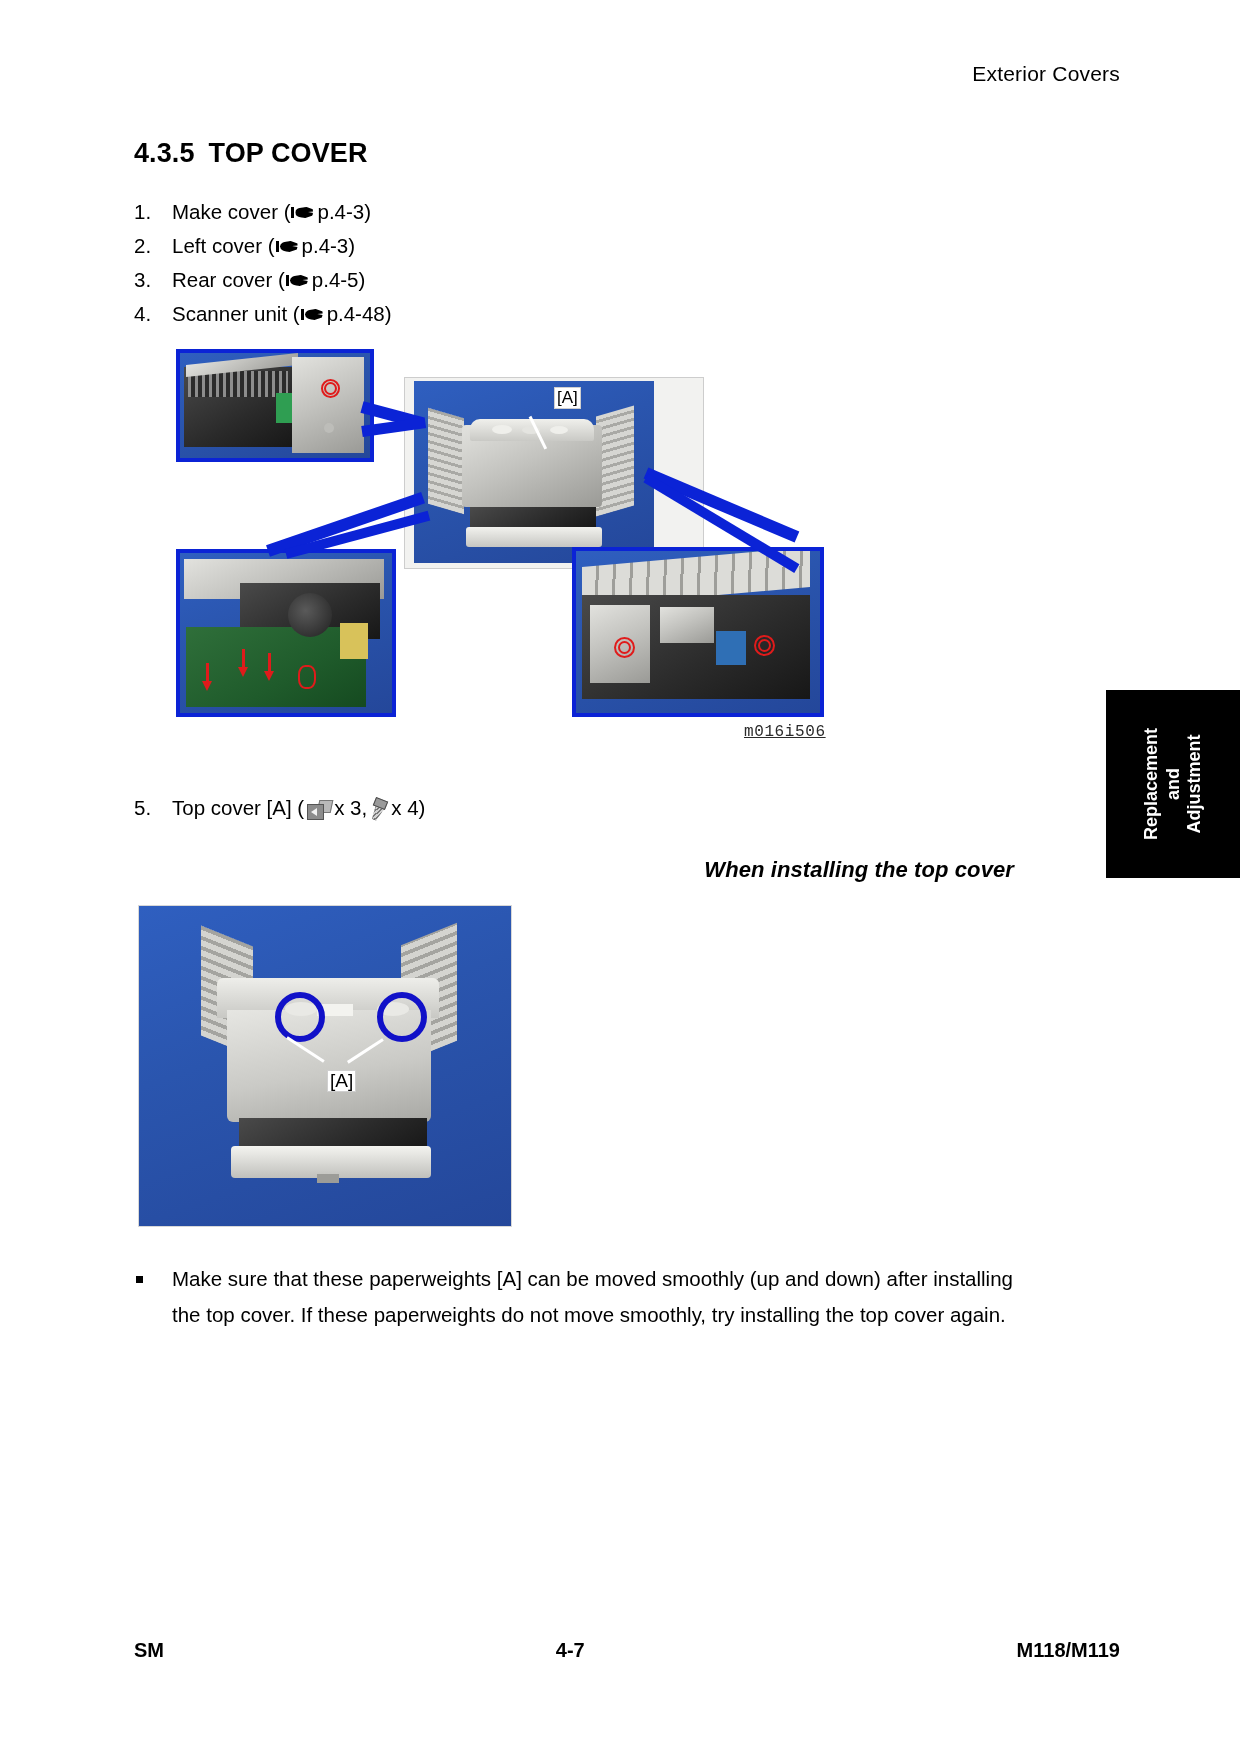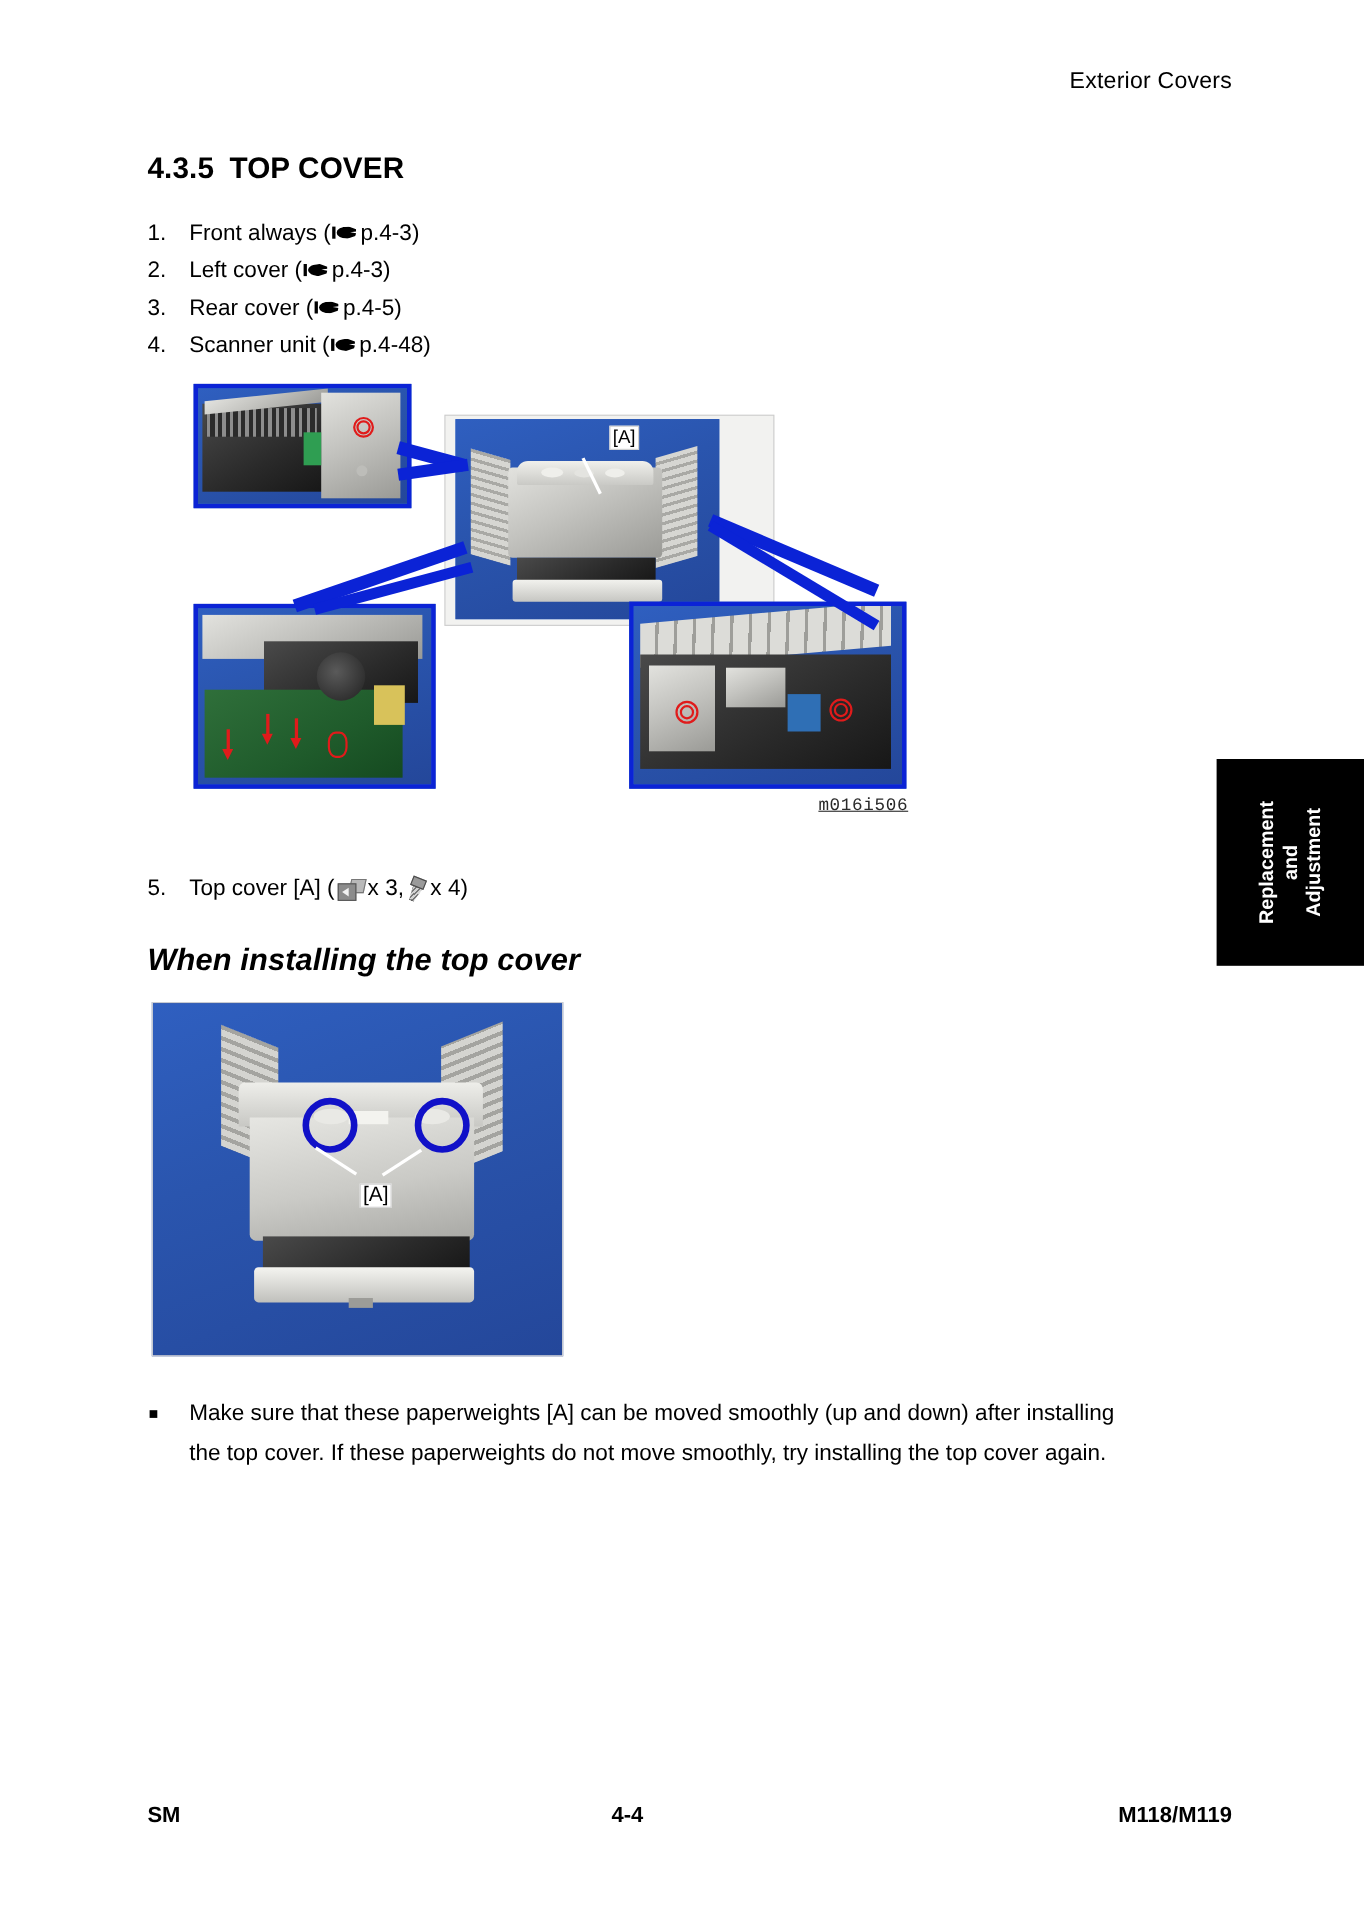--- a/index.html
+++ b/index.html
@@ -277,25 +277,26 @@
     position: relative;
     width: 372px;
     height: 320px;
     margin: 22px 0 0 4px;
     border: 1px solid #d8d8d8;
     background: #24479a;
     overflow: hidden;
   }
 
   h2.subhead {
-    font-size: 28px;
+    font-size: 22px;
     font-weight: bold;
     font-style: italic;
     margin: 32px 0 0 0;
     letter-spacing: .1px;
+    text-align: right;
   }
 
   
   ul.notes {
     list-style: none;
     margin: 34px 0 0 0;
     padding: 0;
     width: 880px;
   }
   ul.notes > li {
@@ -345,21 +346,21 @@
 </div>
 
 <div class="content">
 
   <h1 class="section-title">
     <span class="num">4.3.5</span><span>TOP COVER</span>
   </h1>
 
   <ol class="steps">
     <li>
-      <span class="step-num">1.</span><span>Front always (</span><span class="hand-icon"></span><span>p.4-3</span><span>)</span>
+      <span class="step-num">1.</span><span>Make cover (</span><span class="hand-icon"></span><span>p.4-3</span><span>)</span>
     </li>
     <li>
       <span class="step-num">2.</span><span>Left cover (</span><span class="hand-icon"></span><span>p.4-3</span><span>)</span>
     </li>
     <li>
       <span class="step-num">3.</span><span>Rear cover (</span><span class="hand-icon"></span><span>p.4-5</span><span>)</span>
     </li>
     <li>
       <span class="step-num">4.</span><span>Scanner unit (</span><span class="hand-icon"></span><span>p.4-48</span><span>)</span>
     </li>
@@ -496,15 +497,15 @@
   </div>
 
   <ul class="notes">
     <li>Make sure that these paperweights [A] can be moved smoothly (up and down) after installing the top cover. If these paperweights do not move smoothly, try installing the top cover again.</li>
   </ul>
 
 </div>
 
 <div class="page-footer">
   <div class="left">SM</div>
-  <div class="mid">4-4</div>
+  <div class="mid">4-7</div>
   <div class="right">M118/M119</div>
 </div>
 
 </body></html>

